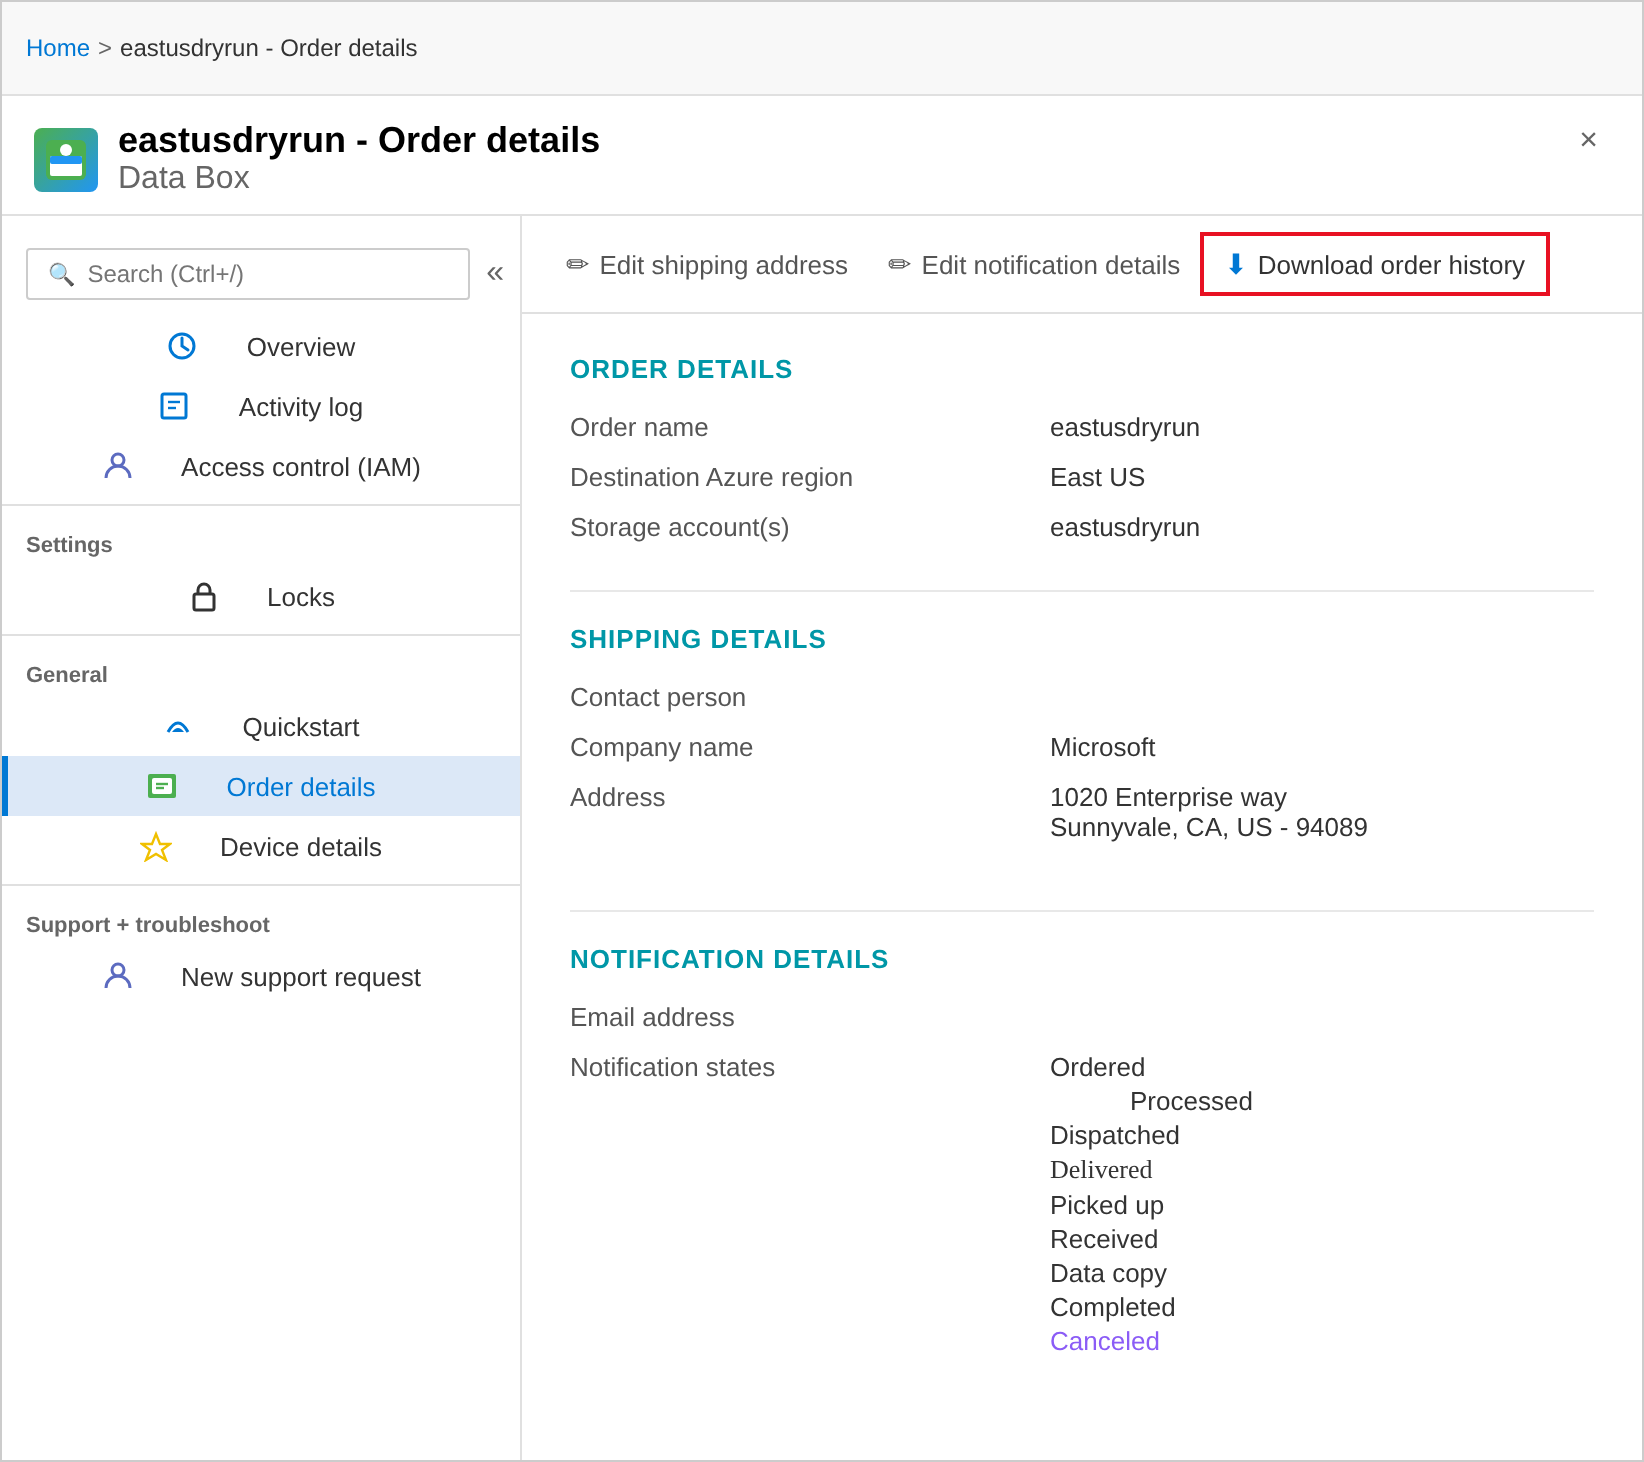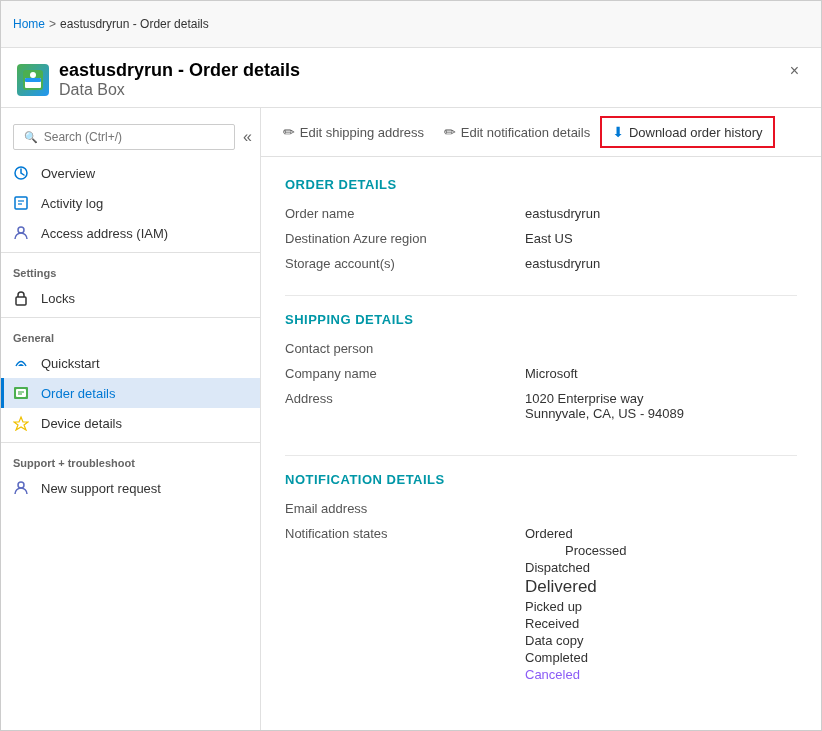--- a/index.html
+++ b/index.html
@@ -13,21 +13,21 @@
     .title-icon { width: 32px; height: 32px; background: linear-gradient(135deg, #4CAF50, #2196F3); border-radius: 4px; display: flex; align-items: center; justify-content: center; color: white; font-size: 14px; font-weight: bold; }
     .title-text h1 { font-size: 18px; font-weight: 600; color: #000; }
     .title-text .subtitle { font-size: 16px; color: #666; }
     .close-btn { cursor: pointer; font-size: 16px; color: #666; background: none; border: none; padding: 2px 6px; }
     .main-content { display: flex; flex: 1; }
     .sidebar { width: 260px; min-width: 260px; border-right: 1px solid #e0e0e0; padding: 8px 0; background: #fff; }
     .search-box { margin: 8px 12px; padding: 5px 10px; border: 1px solid #ccc; border-radius: 2px; display: flex; align-items: center; gap: 6px; background: #fff; }
     .search-box input { border: none; outline: none; width: 100%; font-size: 12px; color: #333; background: transparent; }
     .search-icon-small { color: #999; font-size: 11px; }
     .sidebar-section-label { padding: 10px 12px 4px 12px; font-size: 11px; font-weight: 600; color: #666; text-transform: none; }
-    .sidebar-item { display: flex; align-items: center; gap: 12px; padding: 7px 12px; cursor: pointer; font-size: 13px; color: #333; }
+    .sidebar-item { display: flex; align-items: center; gap: 24px; padding: 7px 12px; cursor: pointer; font-size: 13px; color: #333; justify-content: center; }
     .sidebar-item.active { background: #dce8f7; border-left: 3px solid #0078d4; padding-left: 9px; }
     .sidebar-item.active .item-label { color: #0078d4; font-weight: 500; }
     .item-icon { width: 16px; height: 16px; display: flex; align-items: center; justify-content: center; font-size: 14px; flex-shrink: 0; }
     .icon-overview { color: #0078d4; }
     .icon-activity { color: #0078d4; }
     .icon-access { color: #5c6bc0; }
     .icon-lock { color: #333; }
     .icon-quickstart { color: #0078d4; }
     .icon-order { color: #4caf50; }
     .icon-device { color: #f0c000; }
@@ -105,21 +105,21 @@
         </span>
         <span class="item-label">Activity log</span>
       </div>
       <div class="sidebar-item">
         <span class="item-icon icon-access">
           <svg width="16" height="16" viewBox="0 0 16 16">
               <circle cx="8" cy="5" r="3" fill="none" stroke="#5c6bc0" stroke-width="1.5"></circle>
               <path d="M2 14c0-3.3 2.7-6 6-6s6 2.7 6 6" fill="none" stroke="#5c6bc0" stroke-width="1.5"></path>
             </svg>
         </span>
-        <span class="item-label">Access address (IAM)</span>
+        <span class="item-label">Access control (IAM)</span>
       </div>
 
       <hr class="divider">
       <div class="sidebar-section-label">Settings</div>
       <div class="sidebar-item">
         <span class="item-icon icon-lock">
           <svg width="14" height="16" viewBox="0 0 14 16">
               <rect x="2" y="7" width="10" height="8" rx="1" fill="none" stroke="#333" stroke-width="1.5"></rect>
               <path d="M4 7V5a3 3 0 0 1 6 0v2" fill="none" stroke="#333" stroke-width="1.5"></path>
             </svg>
@@ -219,21 +219,21 @@
         <div class="section-title">NOTIFICATION DETAILS</div>
         <div class="details-grid">
           <span class="detail-label">Email address</span>
           <span class="detail-value"></span>
           <span class="detail-label">Notification states</span>
           <div class="notification-states">
 
           <div style="font-size: 13px; color: rgb(51, 51, 51);">Ordered</div>
               <div style="font-size: 13px; color: rgb(51, 51, 51); margin-left: 40px;">Processed</div>
               <div style="font-size: 13px; color: rgb(51, 51, 51);">Dispatched</div>
-              <div style="font-size: 17px; color: rgb(51, 51, 51);">Delivered</div>
+              <div style="font-size: 13px; color: rgb(51, 51, 51); font-family: Liberation Serif, serif;">Delivered</div>
               <div style="font-size: 13px; color: rgb(51, 51, 51);">Picked up</div>
               <div style="font-size: 13px; color: rgb(51, 51, 51);">Received</div>
               <div style="font-size: 13px; color: rgb(51, 51, 51);">Data copy</div>
               <div style="font-size: 13px; color: rgb(51, 51, 51);">Completed</div>
               <div style="font-size: 13px; color: #8b5cf6;">Canceled</div>
             </div>
         </div>
       </div>
     </div>
   </div>

